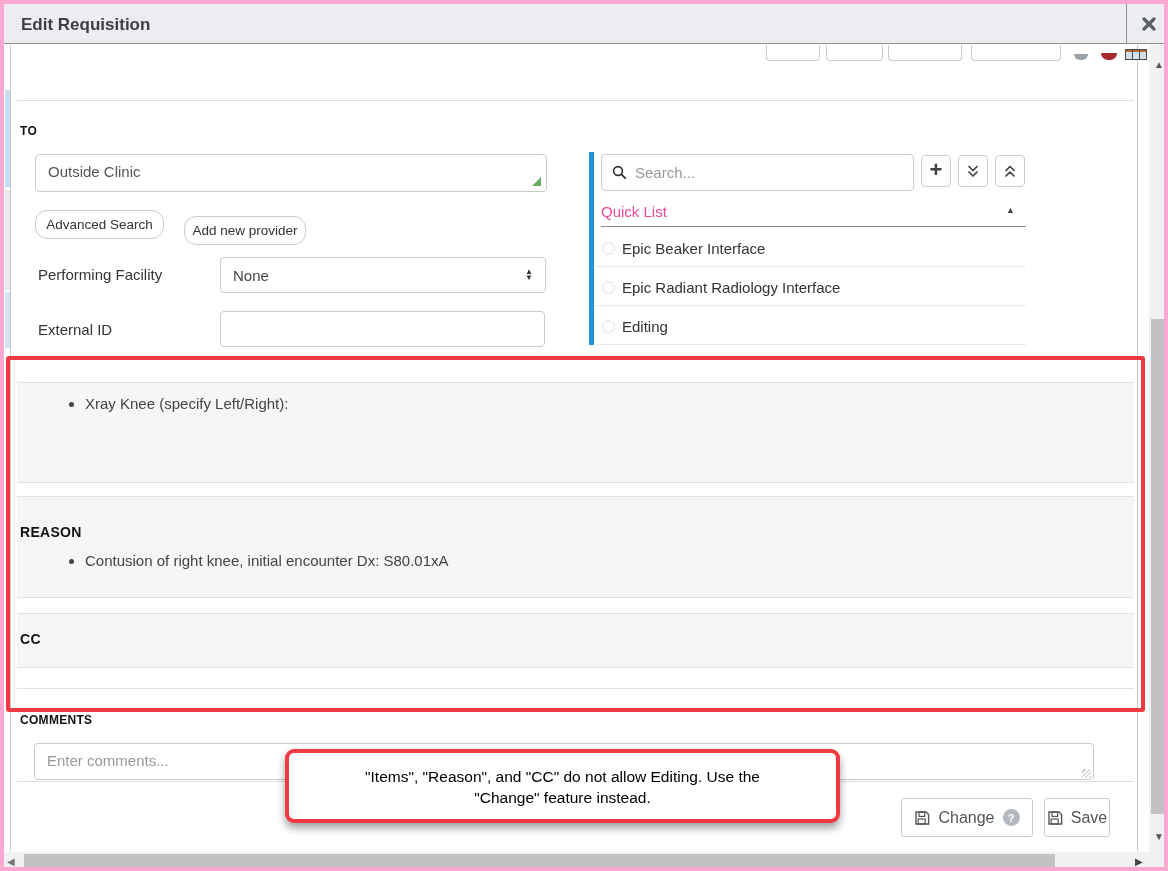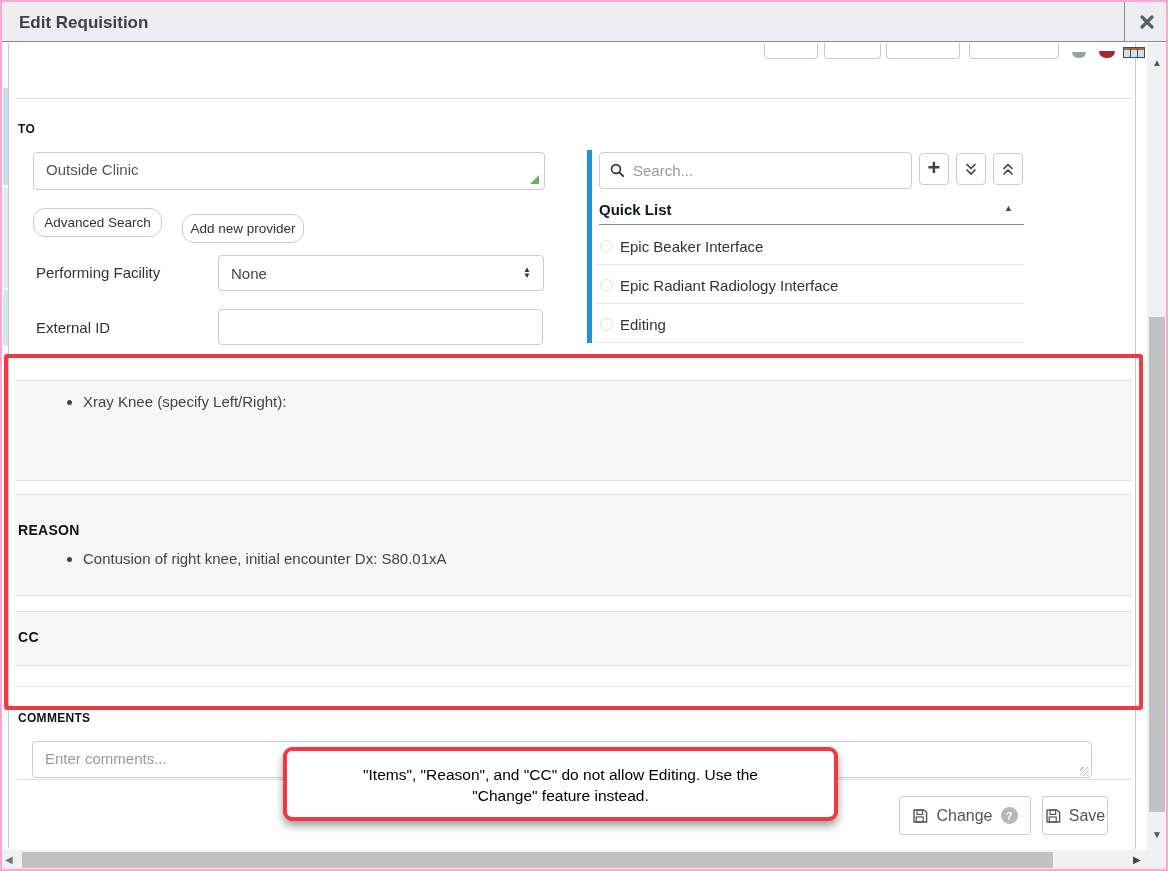--- a/index.html
+++ b/index.html
@@ -1,19 +1,19 @@
 <!DOCTYPE html>
 <html><head>
 <meta charset="utf-8">
 <style>
   * { margin:0; padding:0; box-sizing:border-box; }
   html,body { background:#fff; }
   body { font-family:"Liberation Sans","DejaVu Sans",sans-serif; color:#333; }
   .stage { position:relative; width:1168px; height:871px; background:#fff;
-           border:2px solid #f9a8d4; overflow:hidden; }
+           border:4px solid #f9a8d4; overflow:hidden; }
 
   
   .hdr { position:absolute; left:0; top:0; width:1168px; height:40px;
          background:#ececf1; border-bottom:1px solid #8e8e8e; }
   .hdr-title { position:absolute; left:17px; top:11px; font-size:17px; font-weight:bold; color:#3c4045; }
   .hdr-close { position:absolute; right:1px; top:0; width:45px; height:40px;
                border-left:1px solid #8e8e8e; display:flex; align-items:center; justify-content:center; cursor:pointer; }
 
   
   .content-border-left  { position:absolute; left:6px;  top:41px; width:1px; height:806px; background:#c9c9c9; }
@@ -56,21 +56,21 @@
   
   .blue-bar { position:absolute; left:585px; top:148px; width:5px; height:193px; background:#1d93d8; }
   .search-wrap { position:absolute; left:597px; top:150px; width:313px; height:37px;
                  border:1px solid #ccc; border-radius:4px; background:#fff; display:flex; align-items:center; }
   .search-wrap svg { margin-left:10px; }
   .search-input { border:none; outline:none; flex:1; font-family:inherit; font-size:15px;
                   color:#444; padding:0 8px; background:transparent; }
   .sq-btn { position:absolute; top:151px; width:30px; height:32px; background:#fff; border:1px solid #ccc;
             border-radius:4px; display:flex; align-items:center; justify-content:center; cursor:pointer; }
   .plus-glyph { font-size:22px; font-weight:bold; color:#3f4347; margin-top:-3px; }
-  .ql-title { position:absolute; left:597px; top:199px; font-size:15px; font-weight:bold; color:#0f172a; }
+  .ql-title { position:absolute; left:597px; top:199px; font-size:15px; font-weight:normal; color:#ec4899; }
   .ql-collapse { position:absolute; left:1002px; top:201px; font-size:9px; color:#444; cursor:pointer; }
   .ql-divider { position:absolute; left:597px; top:222px; width:425px; height:1px; background:#8a8a8a; }
   .ql-row { position:absolute; left:592px; width:430px; height:39px; display:flex; align-items:center; cursor:pointer; }
   .ql-radio { width:13px; height:13px; border:1px solid #dbe2ea; border-radius:50%; background:#fdfdfd; margin:0 7px 0 6px; }
   .ql-text { font-size:15px; color:#333; }
   .ql-sep { position:absolute; left:592px; width:430px; height:1px; background:#e8e8e8; }
 
   
   .panel { position:absolute; left:13px; width:1117px; background:#f6f6f7;
            border-top:1px solid #e2e2e2; border-bottom:1px solid #e2e2e2; }

